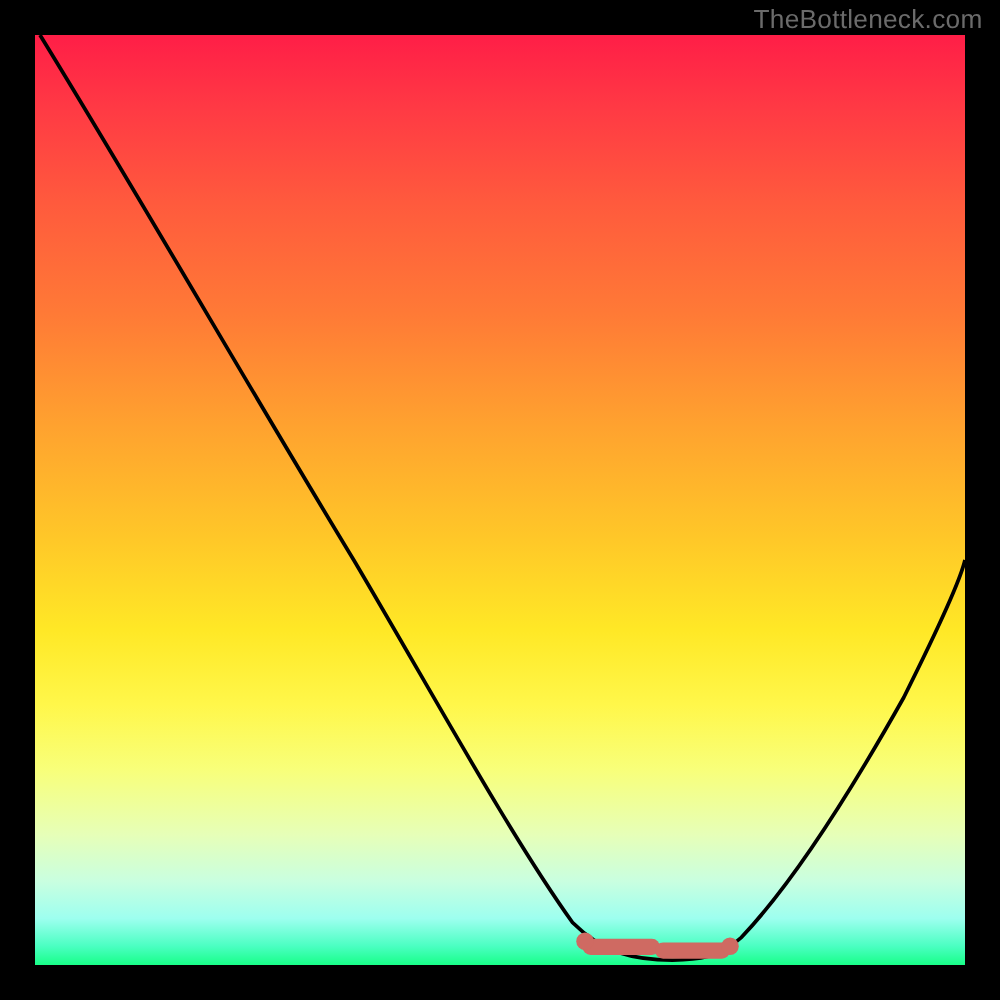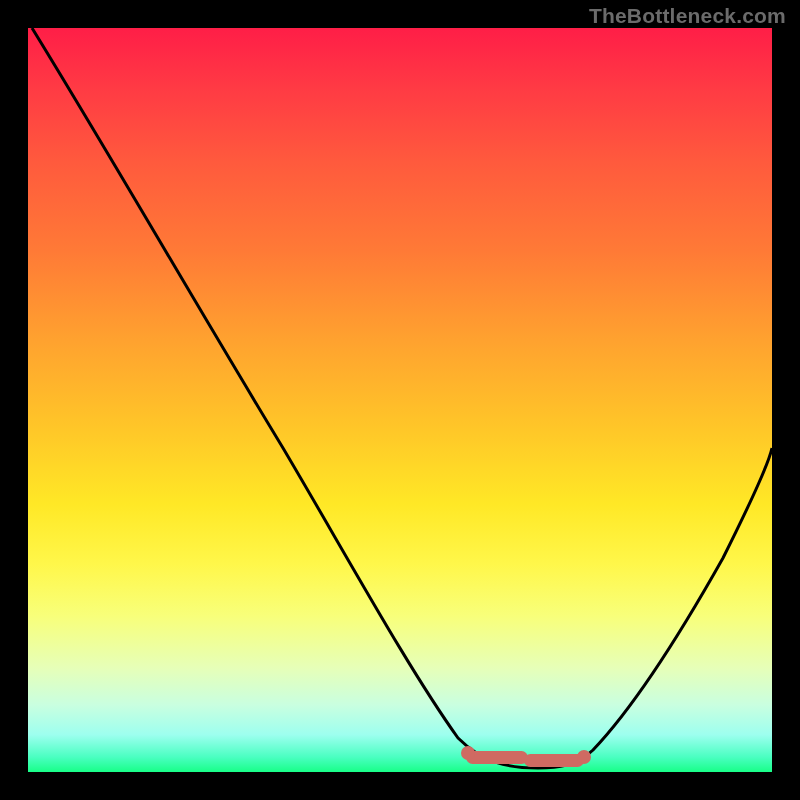--- a/index.html
+++ b/index.html
@@ -17,21 +17,21 @@
     width: 800px;
     height: 800px;
     background: #000;
   }
   .watermark {
     position: absolute;
     top: 4px;
     right: 14px;
     font-family: Arial, Helvetica, sans-serif;
     font-size: 21px;
-    font-weight: bold;
+    font-weight: normal;
     color: #6b6b6b;
     letter-spacing: 0.2px;
   }
   .plot-area {
     position: absolute;
     left: 28px;
     top: 28px;
     width: 744px;
     height: 744px;
     overflow: hidden;

